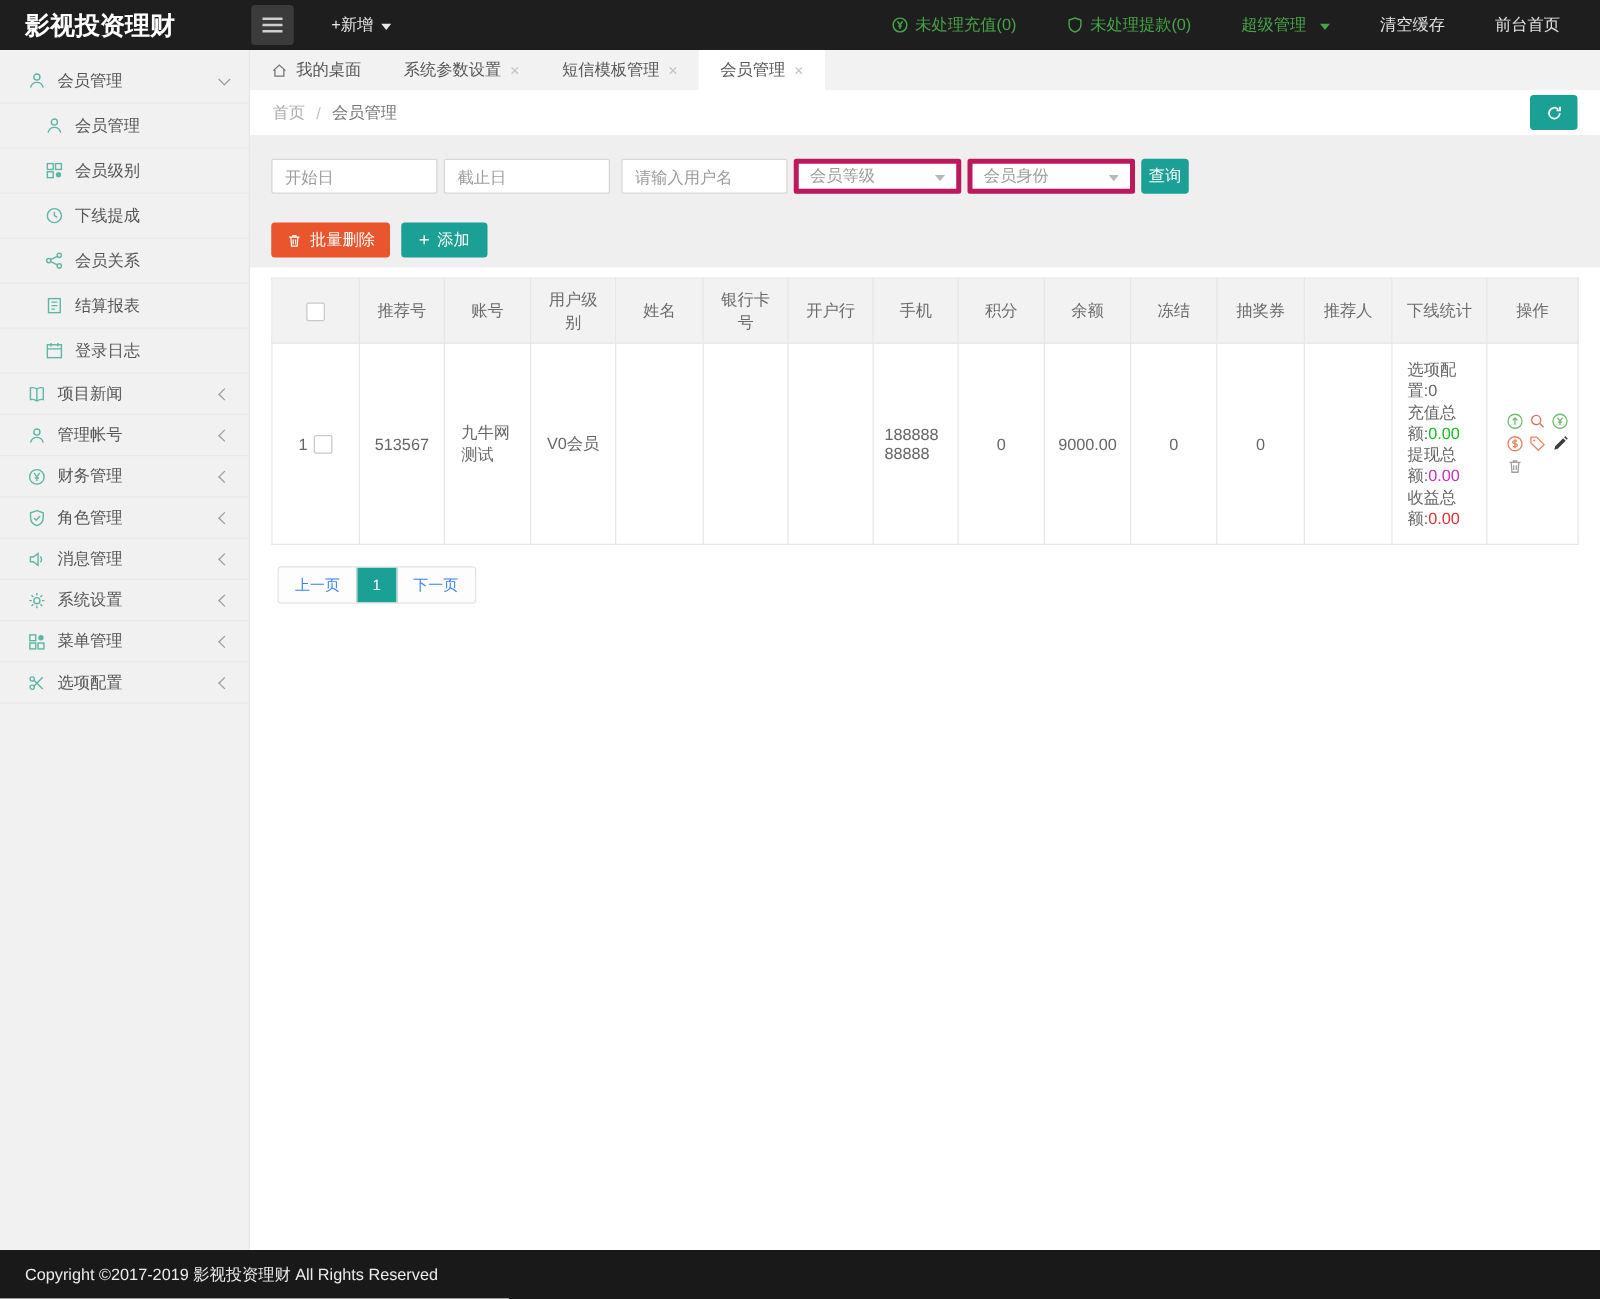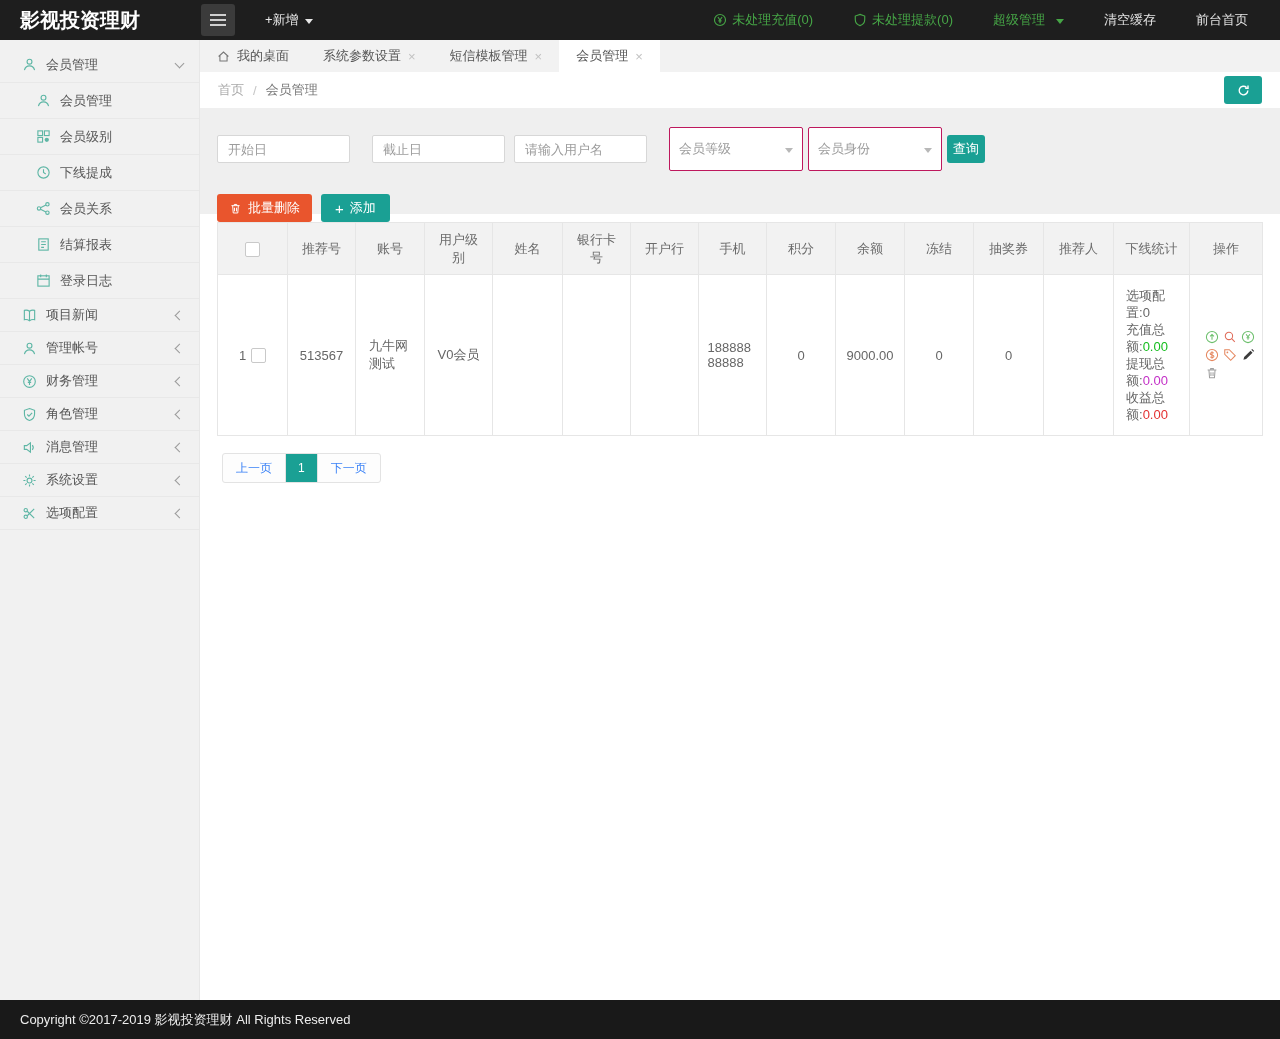--- a/index.html
+++ b/index.html
@@ -46,24 +46,24 @@
   .crumb .home-link { color:#ababab; cursor:pointer; }
   .crumb .sep { color:#c5c5c5; margin:0 9px; }
   .crumb .cur { color:#777; }
   .refresh-btn { margin-left:auto; width:38px; height:28px; background:#1aa094; border:none; border-radius:3px; cursor:pointer; display:flex; align-items:center; justify-content:center; }
   .refresh-btn svg { width:15px; height:15px; color:#fff; }
 
   
   .content { flex:1; background:#fff; overflow:hidden; }
   .gray-band { background:#efefef; height:106px; padding:19px 18px 0 17px; }
   .filter-row { display:flex; align-items:center; }
-  .f-input { width:133px; height:28px; border:1px solid #d7d7d7; border-radius:2px; background:#fff; padding:0 10px; font-size:13px; color:#666; margin-right:22px; outline:none; font-family:inherit; }
+  .f-input { width:133px; height:28px; border:1px solid #d7d7d7; border-radius:2px; background:#fff; padding:0 10px; font-size:13px; color:#666; margin-right:5px; outline:none; font-family:inherit; }
   .f-input::placeholder { color:#9c9c9c; }
   .f-input.mr { margin-right:9px; }
-  .f-select { width:134px; height:44px; border:1px solid #be185d; border-radius:2px; background:#fff; padding:0 9px; color:#9c9c9c; display:flex; align-items:center; justify-content:space-between; margin-right:5px; cursor:pointer; }
+  .f-select { width:134px; height:28px; border:4px solid #be185d; border-radius:2px; background:#fff; padding:0 9px; color:#9c9c9c; display:flex; align-items:center; justify-content:space-between; margin-right:5px; cursor:pointer; }
   .f-select .caret { color:#b8b8b8; margin-left:0; }
   .btn { height:28px; border:none; border-radius:3px; color:#fff; font-size:13px; cursor:pointer; display:inline-flex; align-items:center; justify-content:center; font-family:inherit; }
   .btn-search { width:38px; background:#1aa094; }
   .action-row { margin-top:23px; display:flex; gap:9px; }
   .btn-del { background:#e9552d; padding:0 12px; gap:6px; }
   .btn-add { background:#1aa094; padding:0 14px; gap:6px; }
   .btn svg { width:13px; height:13px; }
   .plus { font-size:15px; line-height:1; }
 
   
@@ -258,20 +258,32 @@
         <span class="chev left"></span>
       </div>
       <div class="s-item small">
         <span class="s-icon">
             <svg viewBox="0 0 16 16" fill="none" stroke="currentColor" stroke-width="1.2">
               <circle cx="8" cy="8" r="2.6"></circle>
               <path d="M8 1.5v2.2M8 12.3v2.2M1.5 8h2.2M12.3 8h2.2M3.4 3.4L5 5M11 11l1.6 1.6M12.6 3.4L11 5M5 11l-1.6 1.6"></path>
             </svg>
           </span>
         <span class="s-label">系统设置</span>
+        <span class="chev left"></span>
+      </div>
+      <div class="s-item small">
+        <span class="s-icon">
+            <svg viewBox="0 0 16 16" fill="none" stroke="currentColor" stroke-width="1.2">
+              <rect x="2" y="2" width="5" height="5"></rect>
+              <rect x="2" y="9" width="5" height="5"></rect>
+              <rect x="9" y="9" width="5" height="5"></rect>
+              <circle cx="11.5" cy="4.5" r="2.3" fill="currentColor" stroke="none"></circle>
+            </svg>
+          </span>
+        <span class="s-label">菜单管理</span>
         <span class="chev left"></span>
       </div>
       <div class="s-item small">
         <span class="s-icon">
             <svg viewBox="0 0 16 16" fill="none" stroke="currentColor" stroke-width="1.2">
               <circle cx="4" cy="4.5" r="1.8"></circle>
               <circle cx="4" cy="11.5" r="1.8"></circle>
               <path d="M5.6 5.6L13 13M5.6 10.4L13 3"></path>
             </svg>
           </span>

